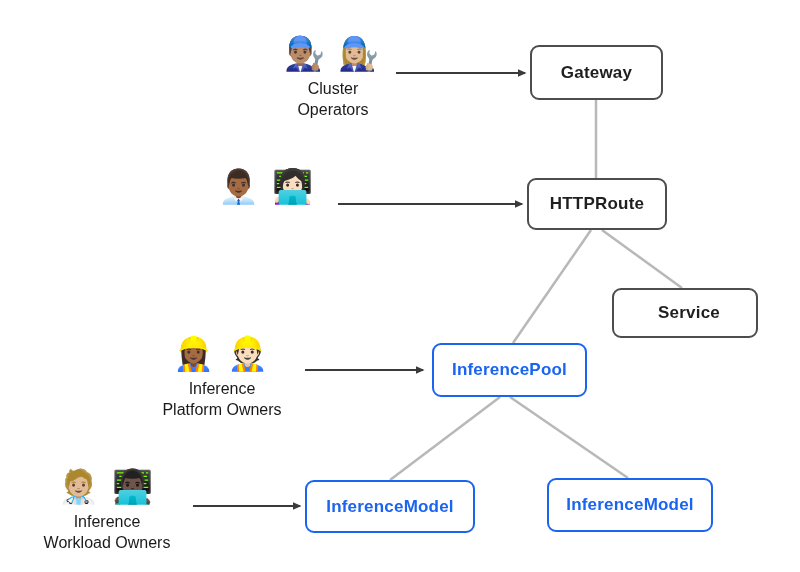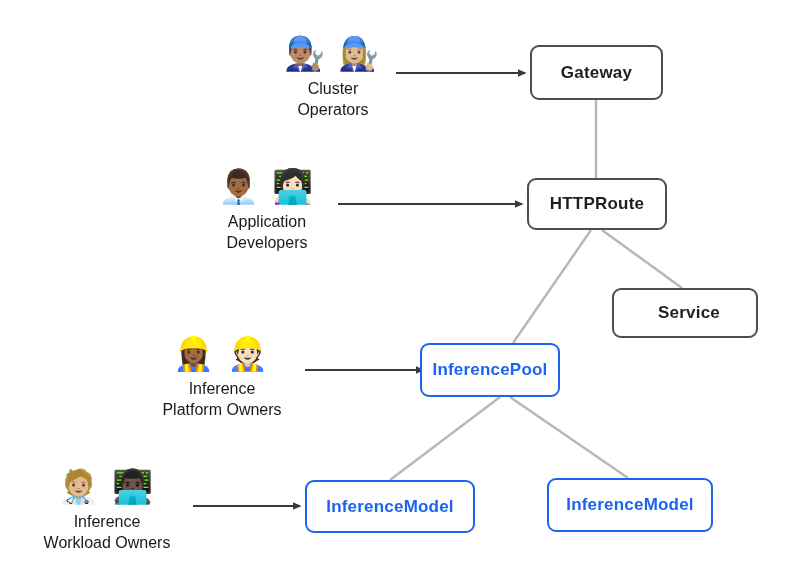--- a/index.html
+++ b/index.html
@@ -43,21 +43,21 @@
   .actor .label {
     margin-top: 5px;
     font-size: 16px;
     line-height: 1.3;
     white-space: pre-line;
   }
 
   .g-gateway        { left: 530px; top:  45px; width: 133px; height: 55px; }
   .g-httproute      { left: 527px; top: 178px; width: 140px; height: 52px; }
   .g-service        { left: 612px; top: 288px; width: 146px; height: 50px; padding-left: 8px; }
-  .g-inferencepool  { left: 420px; top: 343px; width: 140px; height: 54px; }
+  .g-inferencepool  { left: 432px; top: 343px; width: 155px; height: 54px; }
   .g-infmodel-left  { left: 305px; top: 480px; width: 170px; height: 53px; }
   .g-infmodel-right { left: 547px; top: 478px; width: 166px; height: 54px; }
 
   .a-cluster-operators         { left: 233px; top:  33px; }
   .a-application-developers    { left: 167px; top: 166px; }
   .a-inference-platform-owners { left: 122px; top: 333px; }
   .a-inference-workload-owners { left:   7px; top: 466px; }
 </style>
 </head>
 <body>
@@ -95,22 +95,20 @@
   <div class="node blue g-infmodel-right">InferenceModel</div>
 
   <div class="actor a-cluster-operators">
     <div class="emoji">👨🏽‍🔧 👩🏼‍🔧</div>
     <div class="label">Cluster
 Operators</div>
   </div>
 
   <div class="actor a-application-developers">
     <div class="emoji">👨🏾‍💼 👩🏻‍💻</div>
-    <div class="label">Application
-Developers</div>
   </div>
 
   <div class="actor a-inference-platform-owners">
     <div class="emoji">👷🏾‍♀️ 👷🏻</div>
     <div class="label">Inference
 Platform Owners</div>
   </div>
 
   <div class="actor a-inference-workload-owners">
     <div class="emoji">🧑🏼‍⚕️ 👨🏿‍💻</div>

